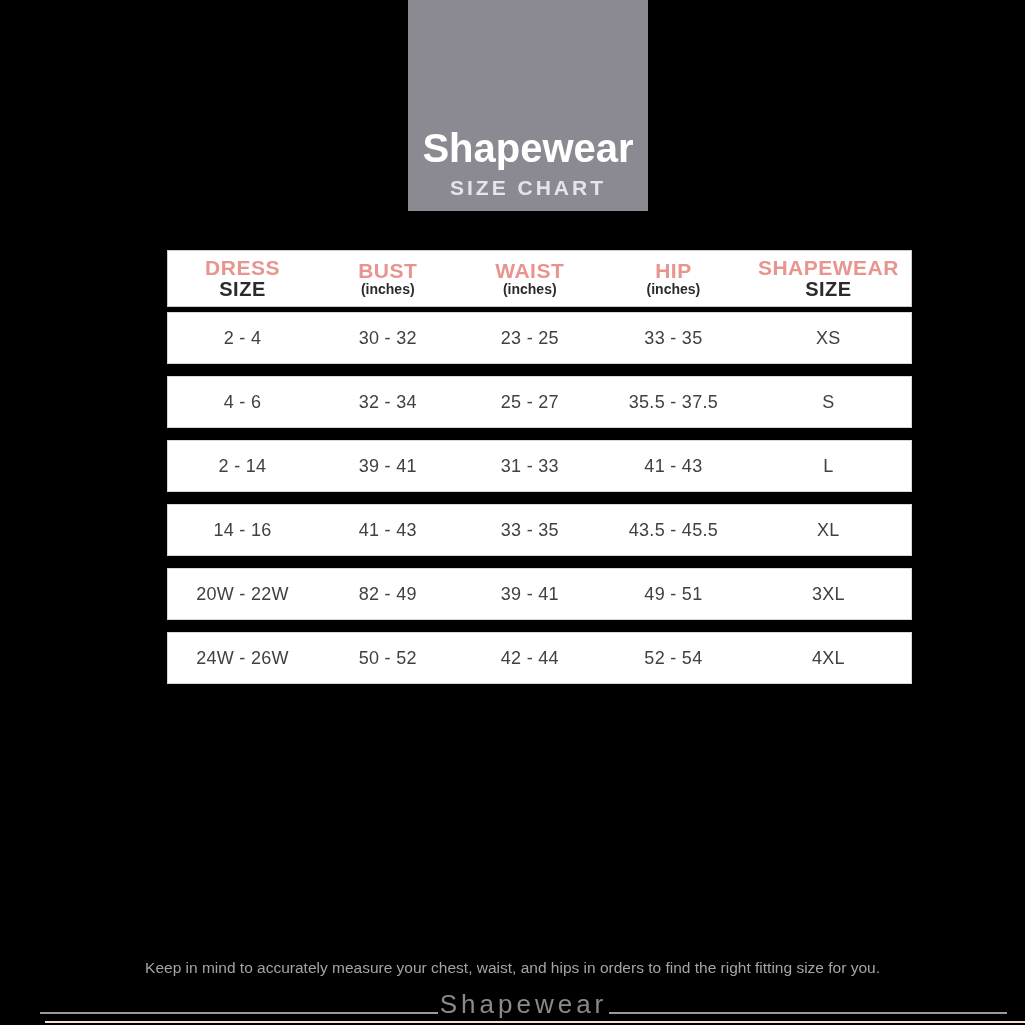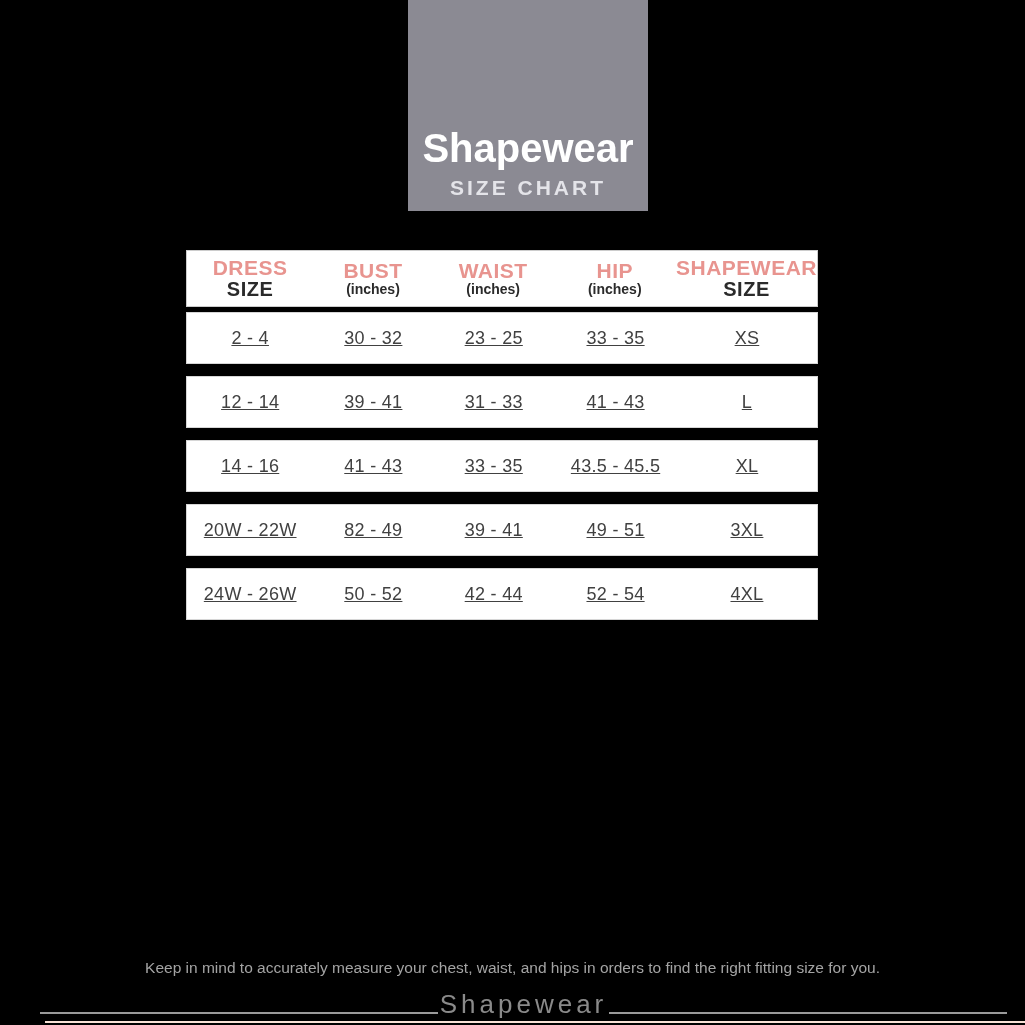--- a/index.html
+++ b/index.html
@@ -22,42 +22,42 @@
   .banner-title {
     color:#ffffff; font-size:40px; font-weight:bold; line-height:1;
     letter-spacing:0px;
   }
   .banner-subtitle {
     color:#e4e4e9; font-size:21px; font-weight:bold;
     letter-spacing:3px; margin-top:9px; line-height:1;
   }
 
   
-  .size-table { position:absolute; left:186px; top:250px; width:632px; }
+  .size-table { position:absolute; left:167px; top:250px; width:745px; }
   .thead {
     height:57px; border:1px solid #cccccc; background:#ffffff;
     display:grid; grid-template-columns:138fr 131fr 132fr 134fr 153fr;
     margin-bottom:5px;
   }
   .hcell {
     display:flex; flex-direction:column; justify-content:center; align-items:center;
     line-height:1.05;
   }
   .ht { color:#e8948f; font-size:21px; font-weight:bold; letter-spacing:0.5px; }
   .hb { color:#2b2b2b; font-weight:bold; font-size:20px; letter-spacing:0.5px;text-align:center; }
   .hcell:nth-child(2) .hb, .hcell:nth-child(3) .hb, .hcell:nth-child(4) .hb {
     font-size:14px; letter-spacing:0;
   }
   .trow {
     height:52px; border:1px solid #d6d6d6; background:#ffffff;
     display:grid; grid-template-columns:138fr 131fr 132fr 134fr 153fr;
     align-items:center; margin-bottom:12px;
   }
   .tcell {
-    text-align:center; color:#414141; font-size:18px; letter-spacing:0.3px;text-decoration:underline;
+    text-align:center; color:#414141; font-size:18px; letter-spacing:0.3px;
   }
 
   
   .notes {
     position:absolute; left:0; top:905px; width:1025px;
     text-align:center; color:#a4a4a4; font-size:15.5px; line-height:25px;
     white-space:pre-wrap;
   }
 
   
@@ -110,21 +110,28 @@
       </div>
     <div id="tbody">
         <div class="trow">
           <div class="tcell">2 - 4</div>
           <div class="tcell">30 - 32</div>
           <div class="tcell">23 - 25</div>
           <div class="tcell">33 - 35</div>
           <div class="tcell">XS</div>
         </div>
         <div class="trow">
-          <div class="tcell">12 - 14</div>
+          <div class="tcell">4 - 6</div>
+          <div class="tcell">32 - 34</div>
+          <div class="tcell">25 - 27</div>
+          <div class="tcell">35.5 - 37.5</div>
+          <div class="tcell">S</div>
+        </div>
+        <div class="trow">
+          <div class="tcell">2 - 14</div>
           <div class="tcell">39 - 41</div>
           <div class="tcell">31 - 33</div>
           <div class="tcell">41 - 43</div>
           <div class="tcell">L</div>
         </div>
         <div class="trow">
           <div class="tcell">14 - 16</div>
           <div class="tcell">41 - 43</div>
           <div class="tcell">33 - 35</div>
           <div class="tcell">43.5 - 45.5</div>

